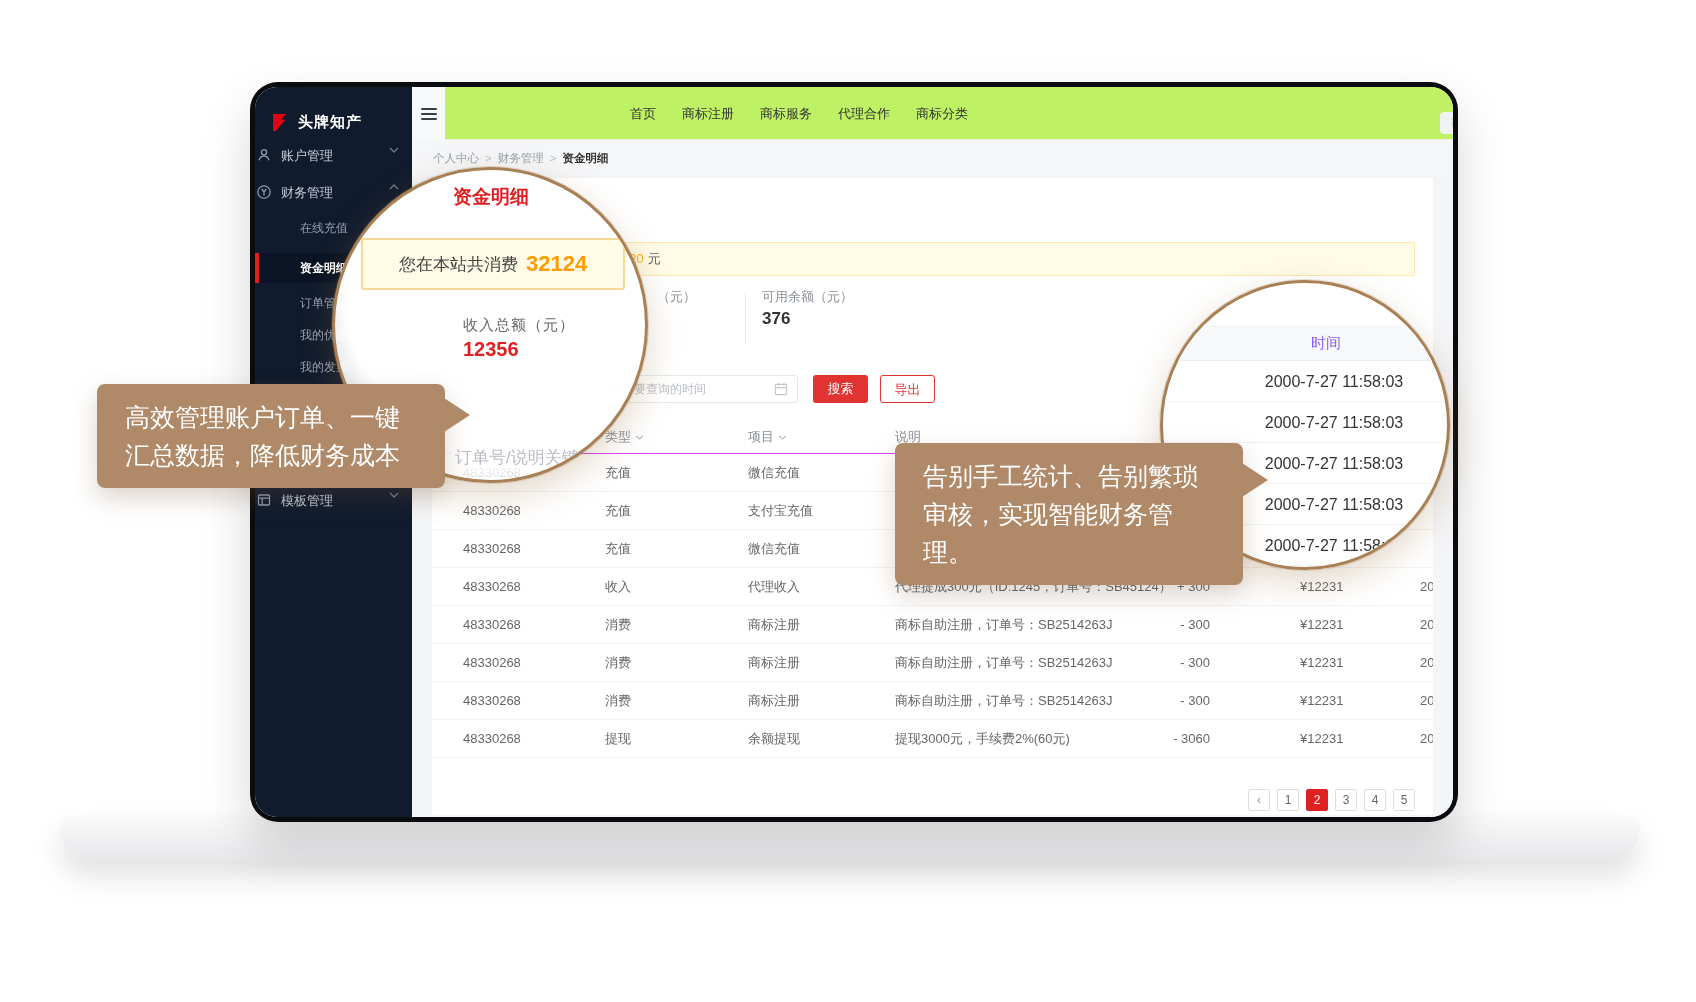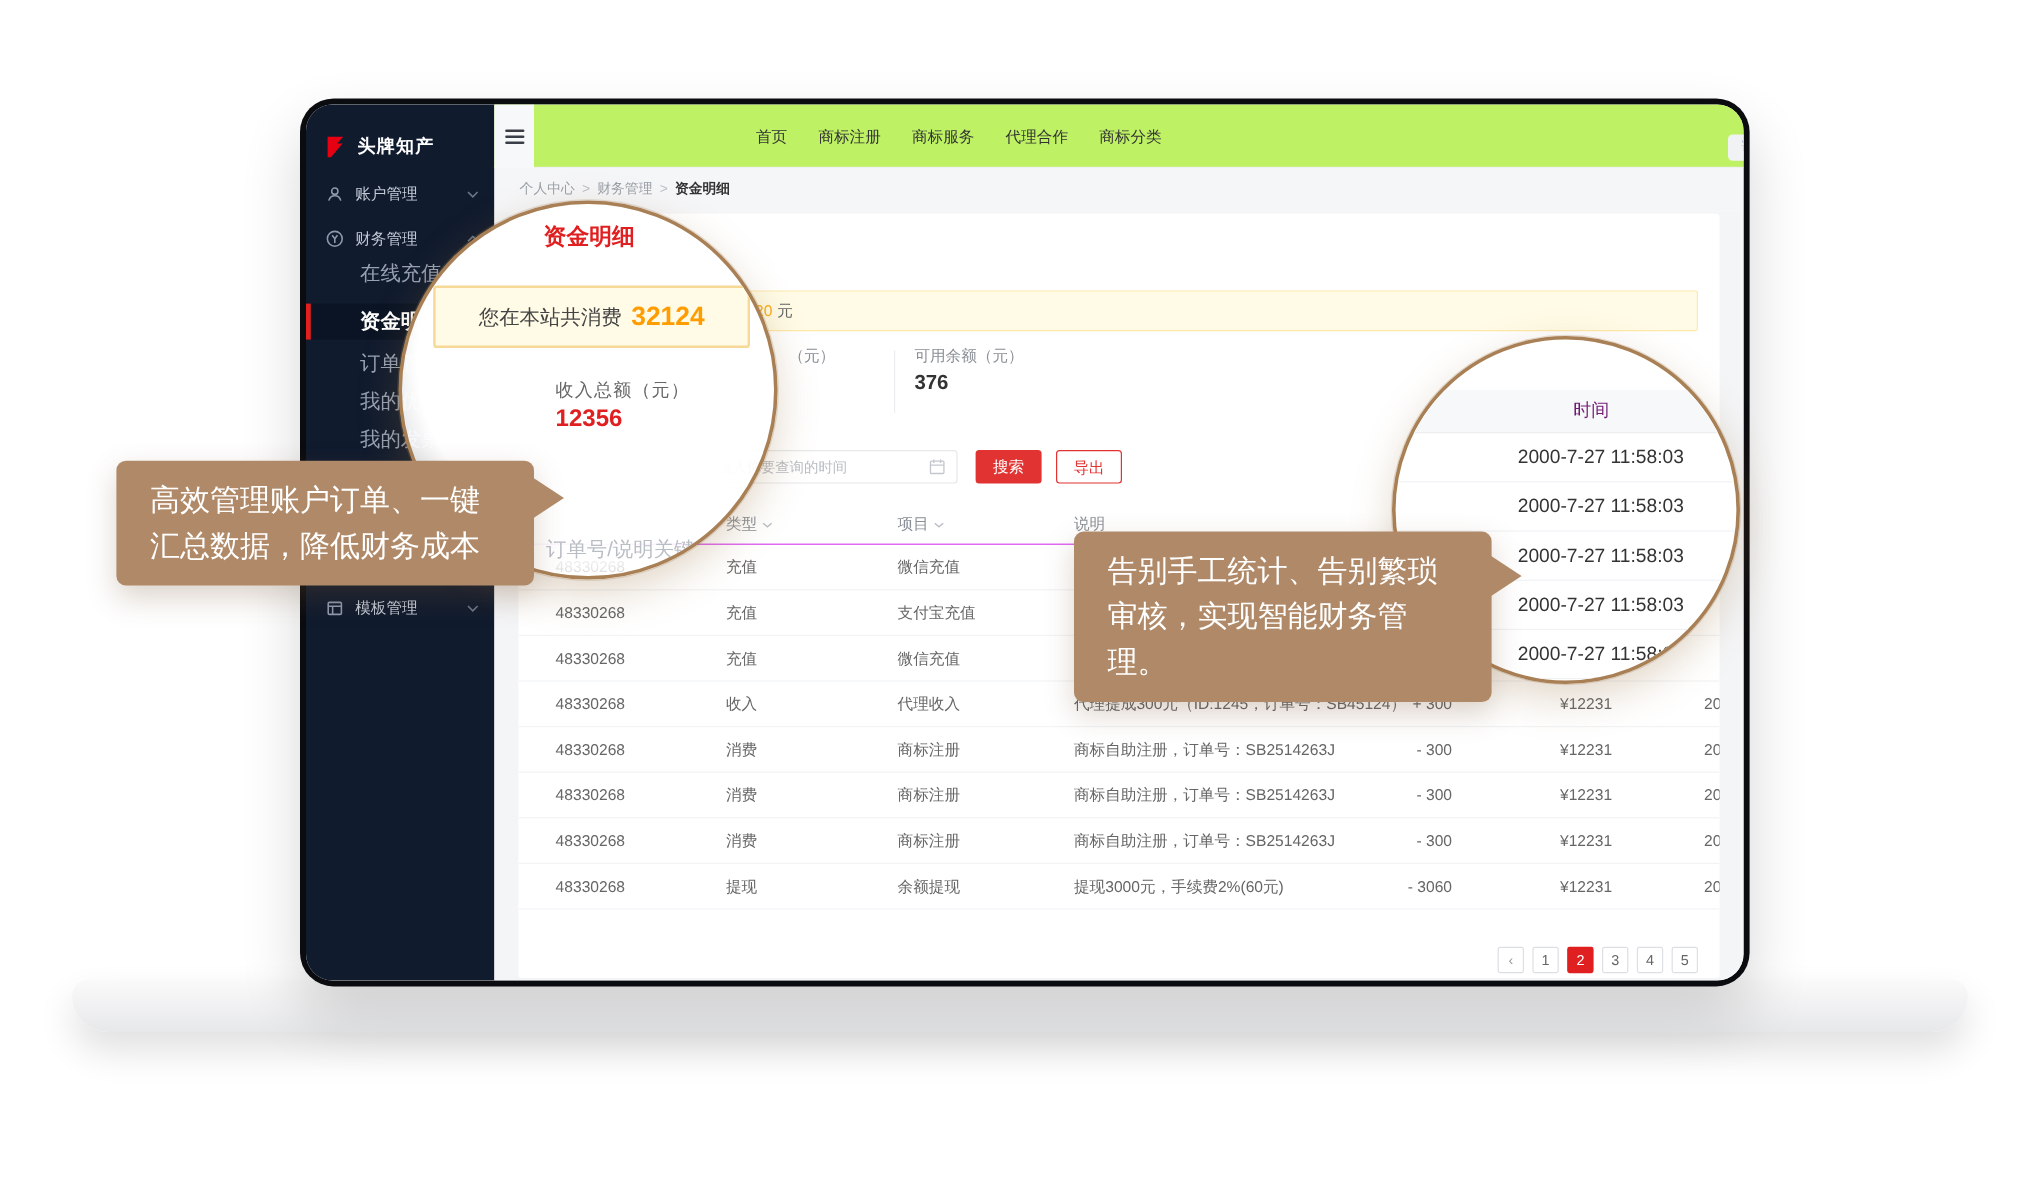--- a/index.html
+++ b/index.html
@@ -14,25 +14,25 @@
     border-radius:14px 14px 30px 30px;box-shadow:0 16px 30px rgba(0,0,0,.12)}
   .frame{left:250px;top:82px;width:1208px;height:740px;background:#0b0c10;
     border-radius:28px;box-shadow:0 24px 50px rgba(0,0,0,.16)}
   .screen{left:5px;top:5px;width:1198px;height:730px;border-radius:22px;
     background:#fff;overflow:hidden}
 
   
   .sidebar{left:0;top:0;width:157px;height:730px;background:#101b2e}
   .logo{left:14px;top:18px;height:34px;display:flex;align-items:center;gap:7px}
   .logo-title{color:#fff;font-size:15px;font-weight:bold;letter-spacing:1px}
-  .side-item{left:0;width:157px;height:30px;display:flex;align-items:center;
-    padding-left:16px;gap:9px;color:#c3cad6;font-size:13px}
+  .side-item{left:0;width:157px;height:30px;display:flex;align-items:flex-start;
+    padding-left:1px;gap:9px;color:#c3cad6;font-size:13px}
   .side-item .chev{position:absolute;right:13px}
   .sub{left:0;width:157px;height:30px;line-height:30px;padding-left:45px;
-    color:#97a1b3;font-size:17px}
+    color:#97a1b3;font-size:12px}
   .sub.active{background:#0a1424;color:#fff;font-weight:bold}
   .redbar{position:absolute;left:0;top:0;width:4px;height:30px;background:#e02020}
 
   
   .nav{left:157px;top:0;width:1041px;height:53px;background:#bef264;
     border-bottom:1px solid #eef0f2}
   .burger{left:0;top:0;width:33px;height:53px;background:#f7f8fa;display:flex;
     flex-direction:column;justify-content:center;align-items:center;gap:3px}
   .burger i{display:block;width:16px;height:2px;background:#3a3f47;border-radius:1px}
   .tabs{left:218px;top:0;height:53px;display:flex;align-items:center;gap:26px;
@@ -97,21 +97,21 @@
     padding-left:36px;font-size:17px;color:#444;white-space:nowrap}
   .lz-banner b{font-size:22px;color:#ff9c00;margin-left:8px}
   .lz-label{left:128px;top:146px;font-size:15px;color:#666;letter-spacing:1px}
   .lz-value{left:128px;top:168px;font-size:20px;font-weight:bold;color:#e02020}
   .lz-hint{left:120px;top:276px;font-size:17px;color:#b9bdc4;white-space:nowrap}
 
   .lens-right{left:1160px;top:280px;width:290px;height:290px;
     background:radial-gradient(circle at 50% 45%,#fff 0 64%,rgba(255,255,255,.9) 76%,rgba(255,255,255,.3) 90%,rgba(255,255,255,0) 100%)}
   .lz-timehead{left:0;top:42px;width:290px;height:36px;background:#f7f8f9;
     border-bottom:1px solid #ededf0;text-align:center;line-height:36px;font-size:15px;
-    color:#701a75;padding-left:36px}
+    color:#8b5cf6;padding-left:36px}
   .lz-times{left:0;top:78px;width:290px}
   .lz-time{height:41px;line-height:41px;text-align:center;padding-left:52px;
     font-size:16px;color:#333;border-bottom:1px solid #f1f2f4;white-space:nowrap}
 
   
   .callout{position:absolute;background:#b08a68;border-radius:8px;color:#fff;
     font-size:25px;line-height:38px;padding:14px 28px;z-index:6;
     box-shadow:0 10px 24px rgba(120,85,50,.25)}
   .callout-left{left:97px;top:384px;width:348px}
   .callout-right{left:895px;top:443px;width:348px}

